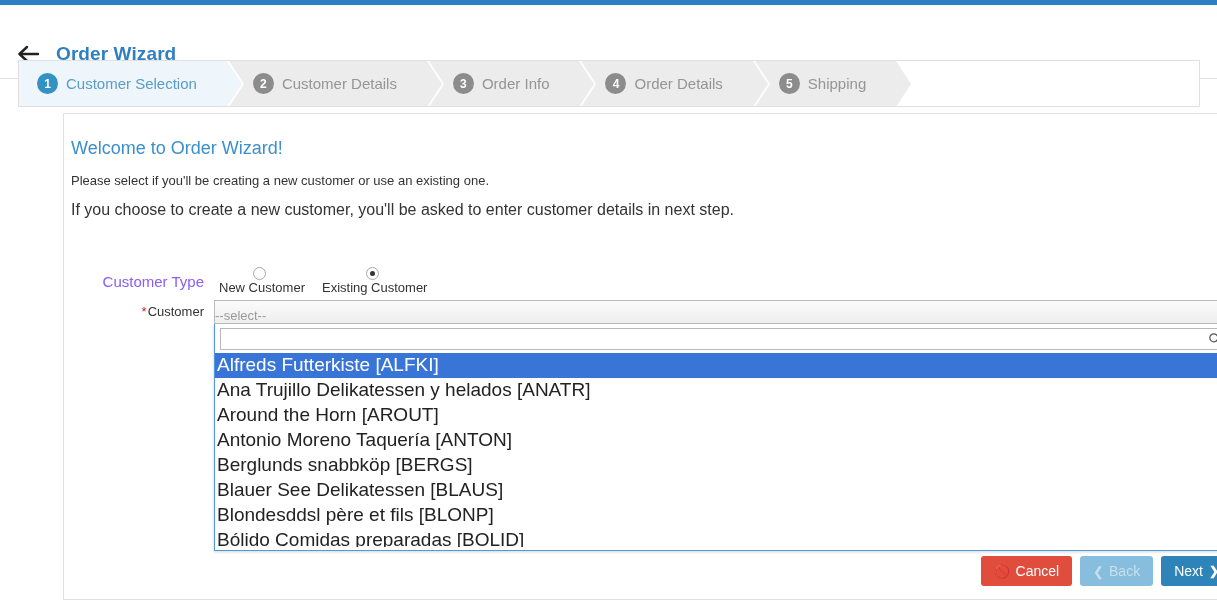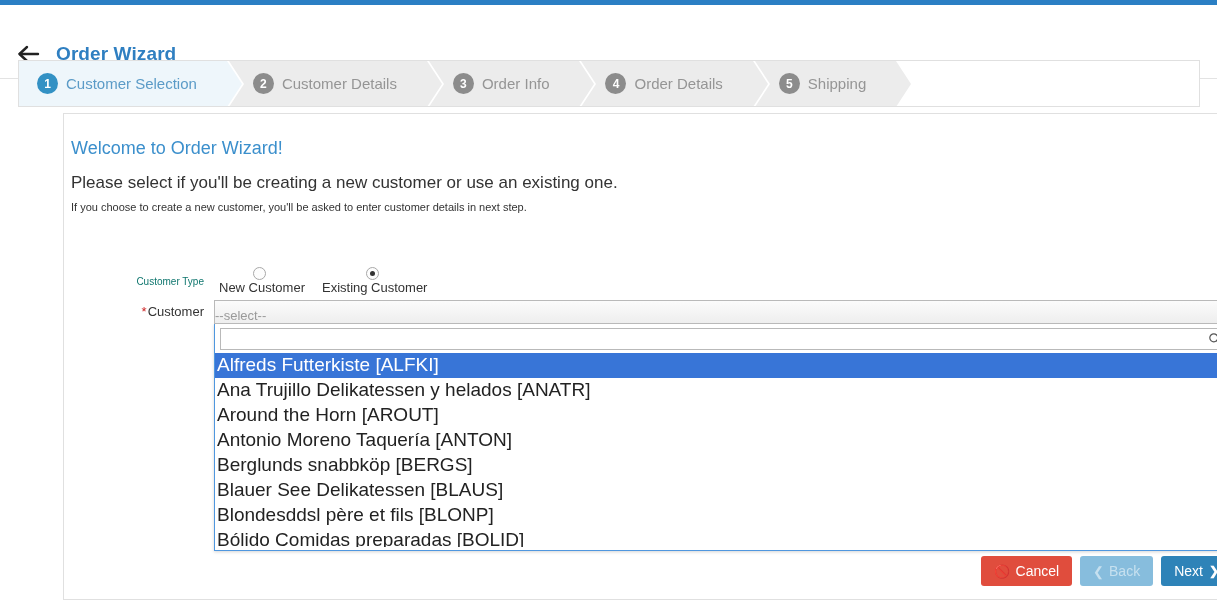--- a/index.html
+++ b/index.html
@@ -94,35 +94,35 @@
     background: #ffffff;
     margin-left: 45px;
   }
 
   .welcome-title {
     position: absolute; left: 7px; top: 24px;
     font-size: 18px; color: #3b8fcc; font-weight: normal;
   }
   .info-line-1 {
     position: absolute; left: 7px; top: 59px;
-    font-size: 17px; color: #333333;
+    font-size: 13px; color: #333333;
   }
   .info-line-2 {
     position: absolute; left: 7px; top: 87px;
-    font-size: 11px; color: #333333;
+    font-size: 16px; color: #333333;
   }
 
   
   .form-row-type {
     position: absolute; left: 0; top: 153px;
     display: flex; align-items: center;
   }
   .label-customer-type {
     width: 140px; text-align: right;
-    font-size: 10px; color: #0f766e;
+    font-size: 15px; color: #8b5cf6;
   }
   .radio-group { display: flex; align-items: center; margin-left: 10px; }
   .radio-item { display: flex; align-items: center; margin-right: 12px; cursor: pointer; flex-direction: column; }
   .radio-dot {
     width: 13px; height: 13px; border-radius: 50%;
     border: 1px solid #a8a8a8;
     background: #fdfdfd;
     display: inline-block; position: relative; flex: none;
   }
   .radio-dot.checked::after {

